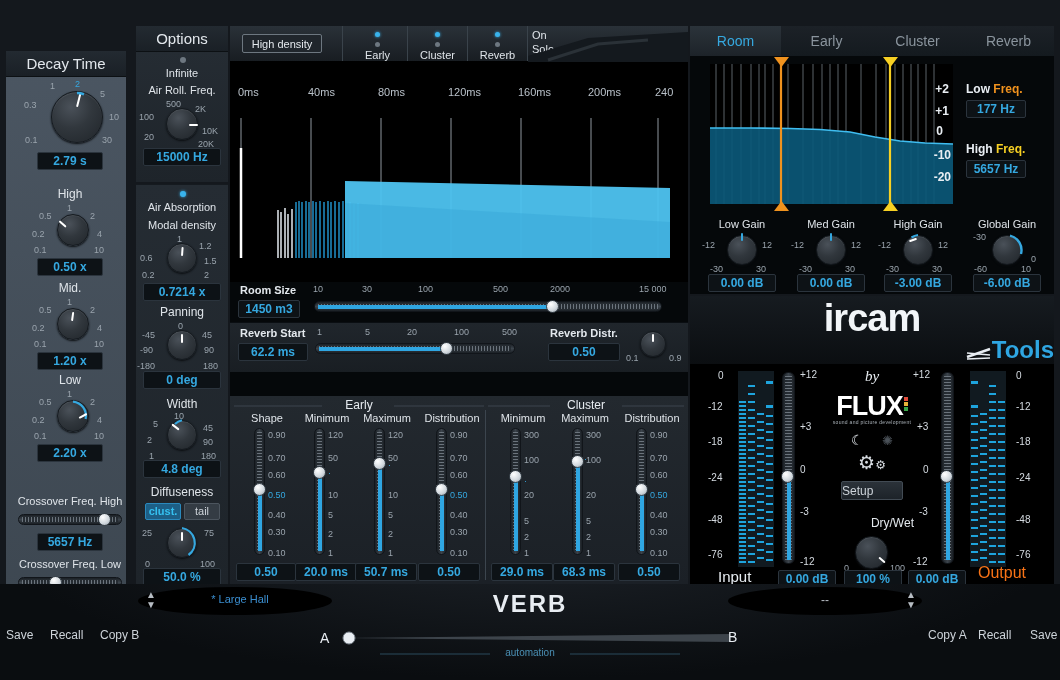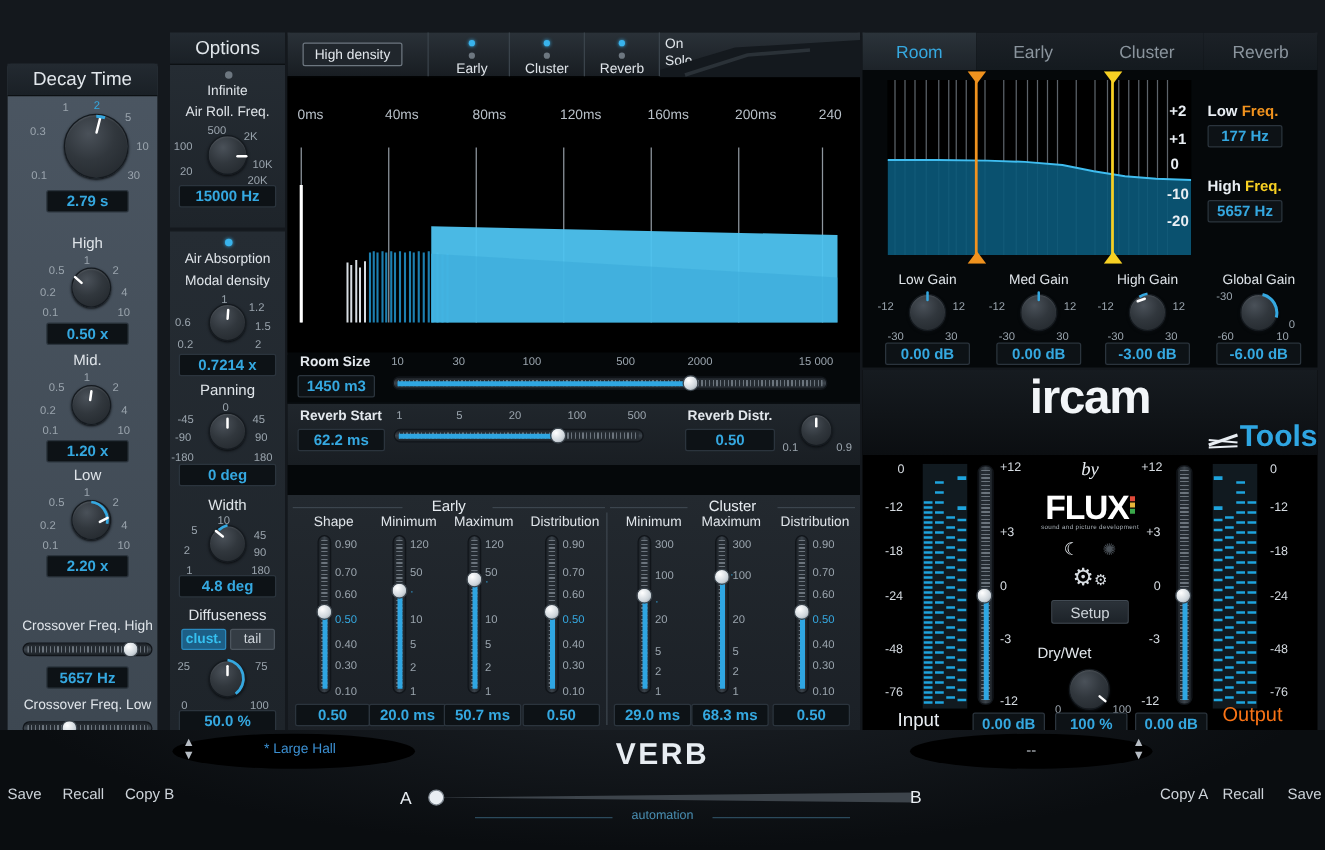--- a/index.html
+++ b/index.html
@@ -795,22 +795,22 @@
           <span style="display:block;width:4px;height:4px;background:#e8b43a;margin-bottom:1px;"></span>
           <span style="display:block;width:4px;height:4px;background:#3aa84a;"></span>
         </span>
         <div style="font-size:5px;color:#aab2b9;letter-spacing:.3px;margin-top:-3px;">sound and picture development</div>
       </div>
       <div style="text-align:center;margin-top:6px;">
         <span style="font-size:14px;color:#e8edf2;">☾</span>
         <span style="font-size:13px;color:#4a5158;margin-left:14px;">✺</span>
       </div>
       <div style="text-align:center;margin-top:6px;font-size:19px;color:#d8dde2;line-height:16px;">⚙<span style="font-size:12px;">⚙</span></div>
-      <div style="margin:8px auto 0;width:62px;height:19px;line-height:18px;text-align:center;font-size:12px;color:#cdd3d9;background:linear-gradient(180deg,#2b3239,#1d2329);border:1px solid #424b54;border-radius:2px;">Setup</div>
-      <div style="text-align:left;margin-top:16px;font-size:12px;color:#e3e8ed;">Dry/Wet</div>
+      <div style="margin:8px auto 0;width:62px;height:19px;line-height:18px;text-align:left;font-size:12px;color:#cdd3d9;background:linear-gradient(180deg,#2b3239,#1d2329);border:1px solid #424b54;border-radius:2px;">Setup</div>
+      <div style="text-align:right;margin-top:16px;font-size:12px;color:#e3e8ed;">Dry/Wet</div>
       <div style="position:relative;height:42px;">
         <div class="knob" style="left:25px;top:6px;width:33px;height:33px;"></div>
         <div class="knob-ind" style="left:48px;top:29px;width:8px;height:2px;transform:rotate(40deg);"></div>
         <div class="tick" style="left:14px;top:33px;">0</div>
         <div class="tick" style="left:60px;top:33px;">100</div>
       </div>
     </div>
 
     <div style="position:absolute;left:251px;top:72px;">
       <div class="vs" style="position:absolute;left:0;top:4px;height:192px;width:13px;">

